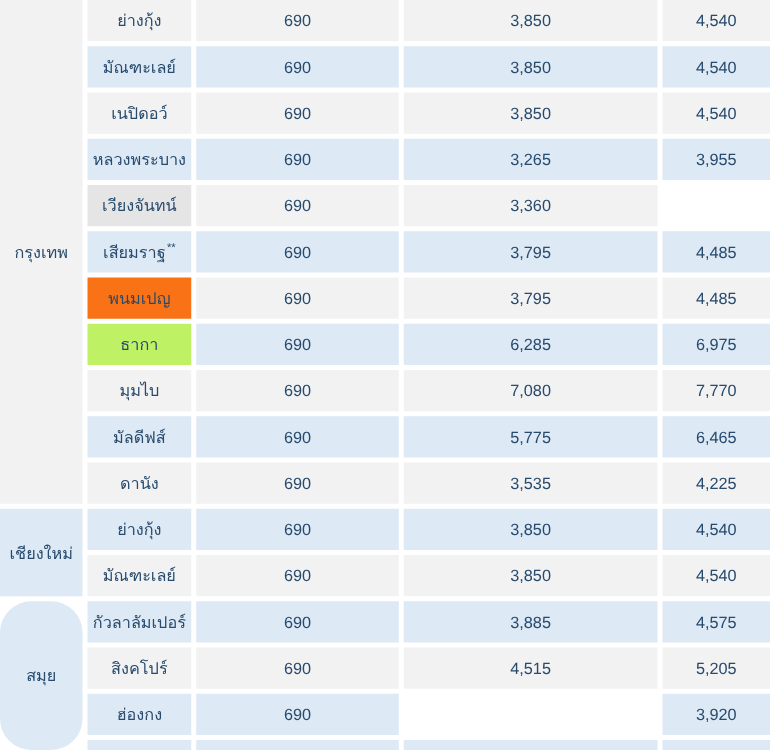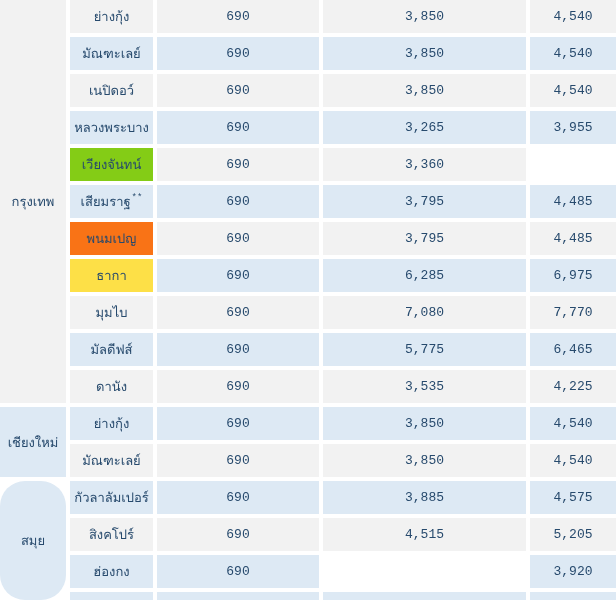--- a/index.html
+++ b/index.html
@@ -8,21 +8,21 @@
     background: #ffffff;
   }
   #app {
     position: relative;
     width: 616px;
     height: 600px;
     display: grid;
     grid-template-columns: 66px 4px 83px 4px 162px 4px 203px 4px 86px;
     grid-template-rows: repeat(16, 33px 4px) 8px;
     background: #ffffff;
-    font-family: Liberation Mono, monospace;
+    font-family: Liberation Sans, sans-serif;
     font-size: 13px;
     overflow: hidden;
   }
   .cell {
     display: flex;
     align-items: center;
     justify-content: center;
     white-space: nowrap;
   }
   .sup {
@@ -54,39 +54,39 @@
     </div>
     <div class="cell" style="grid-area: 5 / 5 / 6 / 6; background: rgb(242, 242, 242);">690</div>
     <div class="cell" style="grid-area: 5 / 7 / 6 / 8; background: rgb(242, 242, 242);">3,850</div>
     <div class="cell" style="grid-area: 5 / 9 / 6 / 10; background: rgb(242, 242, 242);">4,540</div>
     <div class="cell" style="grid-area: 7 / 3 / 8 / 4; background: rgb(221, 233, 244);">
       <span>หลวงพระบาง</span>
     </div>
     <div class="cell" style="grid-area: 7 / 5 / 8 / 6; background: rgb(221, 233, 244);">690</div>
     <div class="cell" style="grid-area: 7 / 7 / 8 / 8; background: rgb(221, 233, 244);">3,265</div>
     <div class="cell" style="grid-area: 7 / 9 / 8 / 10; background: rgb(221, 233, 244);">3,955</div>
-    <div class="cell" style="grid-area: 9 / 3 / 10 / 4; background: #84cc16; justify-content: center;">
+    <div class="cell" style="grid-area: 9 / 3 / 10 / 4; background: #e5e5e5; justify-content: center;">
       <span>เวียงจันทน์</span>
     </div>
     <div class="cell" style="grid-area: 9 / 5 / 10 / 6; background: rgb(242, 242, 242);">690</div>
     <div class="cell" style="grid-area: 9 / 7 / 10 / 8; background: rgb(242, 242, 242);">3,360</div>
     <div class="cell" style="grid-area: 11 / 3 / 12 / 4; background: rgb(221, 233, 244);">
       <span>เสียมราฐ</span>
       <span class="sup">**</span>
     </div>
     <div class="cell" style="grid-area: 11 / 5 / 12 / 6; background: rgb(221, 233, 244);">690</div>
     <div class="cell" style="grid-area: 11 / 7 / 12 / 8; background: rgb(221, 233, 244);">3,795</div>
     <div class="cell" style="grid-area: 11 / 9 / 12 / 10; background: rgb(221, 233, 244);">4,485</div>
     <div class="cell" style="grid-area: 13 / 3 / 14 / 4; background: #f97316;">
       <span>พนมเปญ</span>
     </div>
     <div class="cell" style="grid-area: 13 / 5 / 14 / 6; background: rgb(242, 242, 242);">690</div>
     <div class="cell" style="grid-area: 13 / 7 / 14 / 8; background: rgb(242, 242, 242);">3,795</div>
     <div class="cell" style="grid-area: 13 / 9 / 14 / 10; background: rgb(242, 242, 242);">4,485</div>
-    <div class="cell" style="grid-area: 15 / 3 / 16 / 4; background: #fde047; text-align: center;">
+    <div class="cell" style="grid-area: 15 / 3 / 16 / 4; background: #bef264; text-align: center;">
       <span>ธากา</span>
     </div>
     <div class="cell" style="grid-area: 15 / 5 / 16 / 6; background: rgb(221, 233, 244);">690</div>
     <div class="cell" style="grid-area: 15 / 7 / 16 / 8; background: rgb(221, 233, 244);">6,285</div>
     <div class="cell" style="grid-area: 15 / 9 / 16 / 10; background: rgb(221, 233, 244);">6,975</div>
     <div class="cell" style="grid-area: 17 / 3 / 18 / 4; background: rgb(242, 242, 242);">
       <span>มุมไบ</span>
     </div>
     <div class="cell" style="grid-area: 17 / 5 / 18 / 6; background: rgb(242, 242, 242);">690</div>
     <div class="cell" style="grid-area: 17 / 7 / 18 / 8; background: rgb(242, 242, 242);">7,080</div>

